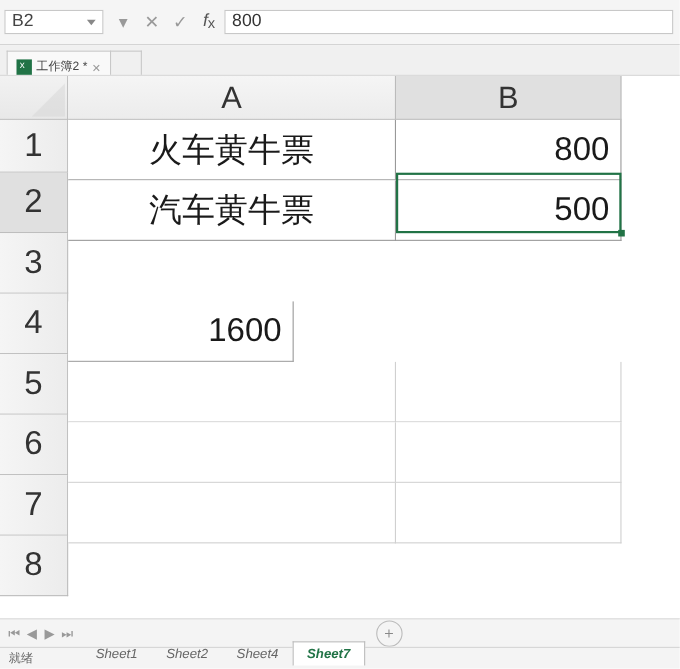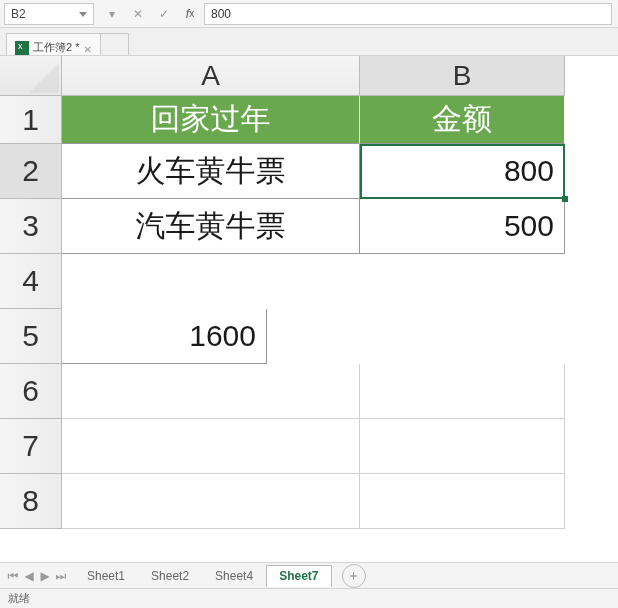--- a/index.html
+++ b/index.html
@@ -1,20 +1,20 @@
 <!DOCTYPE html>
 <html><head>
 <meta charset="utf-8">
 <style>
   * { box-sizing: border-box; margin: 0; padding: 0; }
   html, body { width: 618px; height: 608px; overflow: hidden; font-family: "Microsoft YaHei", Arial, sans-serif; background: #fff; }
   body { display: flex; flex-direction: column; }
 
   
-  .fbar { height: 28px; background: #f5f5f5; display: flex; align-items: center; border-bottom: 1px solid #d4d4d4; font-size: 12px; color: #444; }
+  .fbar { height: 41px; background: #f5f5f5; display: flex; align-items: center; border-bottom: 1px solid #d4d4d4; font-size: 16px; color: #444; }
   .namebox { width: 90px; height: 22px; background: #fff; border: 1px solid #c8c8c8; display: flex; align-items: center; padding: 0 6px; margin-left: 4px; position: relative; }
   .namebox .caret { position: absolute; right: 6px; top: 8px; width:0; height:0; border-left:4px solid transparent; border-right:4px solid transparent; border-top:5px solid #888; }
   .fbar-btns { display: flex; align-items: center; margin-left: 6px; gap: 2px; }
   .fbar-btn { width: 24px; height: 22px; display:flex; align-items:center; justify-content:center; color:#999; }
   .fbar-btn.on { color:#555; }
   .fxbox { flex:1; height:22px; background:#fff; border:1px solid #c8c8c8; display:flex; align-items:center; padding:0 6px; margin:0 6px 0 2px; color:#333; }
 
   
   .doctabs { height: 28px; background:#f0f0f0; border-bottom:1px solid #d4d4d4; display:flex; align-items:flex-end; padding-left:6px; }
   .doctab { height:22px; background:#f9f9f9; border:1px solid #c8c8c8; border-bottom:none; padding:0 8px; display:flex; align-items:flex-end; font-size:11px; color:#444; gap:4px; }
@@ -51,21 +51,21 @@
   .cell.empty { background:#fff; }
 
   
   .activeOutline { position:absolute; border:2px solid #217346; pointer-events:none; }
   .activeHandle { position:absolute; width:6px; height:6px; background:#217346; }
 
   
   .sheetbar { height:26px; background:#f4f4f4; border-top:1px solid #d4d4d4; display:flex; align-items:center; font-size:12px; color:#555; }
   .sheetnav { display:flex; gap:2px; padding:0 6px; color:#999; }
   .sheetnav span { width:14px; text-align:center; }
-  .stab { height:22px; padding:0 12px; display:flex; align-items:center; border:1px solid transparent; border-bottom:none; position:relative; top:0; color:#666; cursor:default;}
+  .stab { height:22px; padding:0 12px; display:flex; align-items:center; border:1px solid transparent; border-bottom:none; position:relative; top:18px; color:#666; cursor:default;font-style:italic;}
   .stab.active { background:#fff; border-color:#bbb; color:#217346; font-weight:bold; }
   .addsheet { width:24px; height:24px; border:1px solid #bbb; border-radius:50%; display:flex; align-items:center; justify-content:center; margin-left:10px; color:#888; font-size:14px;}
 
   
   .status { height:20px; background:#f4f4f4; border-top:1px solid #d4d4d4; font-size:11px; color:#666; padding:2px 8px; }
 </style>
 </head>
 <body>
 
 <div class="fbar">
@@ -107,24 +107,20 @@
     <div class="rowhdr sel" style="height:55px">2</div>
     <div class="rowhdr" style="height:55px">3</div>
     <div class="rowhdr" style="height:55px">4</div>
     <div class="rowhdr" style="height:55px">5</div>
     <div class="rowhdr" style="height:55px">6</div>
     <div class="rowhdr" style="height:55px">7</div>
     <div class="rowhdr" style="height:55px">8</div>
   </div>
 
   <div class="cells">
-    <div class="row row1" style="height:48px">
-      <div class="cell A hdr">回家过年</div>
-      <div class="cell B hdr" style="justify-content:center">金额</div>
-    </div>
     <div class="row" style="height:55px">
       <div class="cell A data">火车黄牛票</div>
       <div class="cell B data">800</div>
     </div>
     <div class="row" style="height:55px">
       <div class="cell A data">汽车黄牛票</div>
       <div class="cell B data">500</div>
     </div>
     <div class="row" style="height:55px">
     </div>

